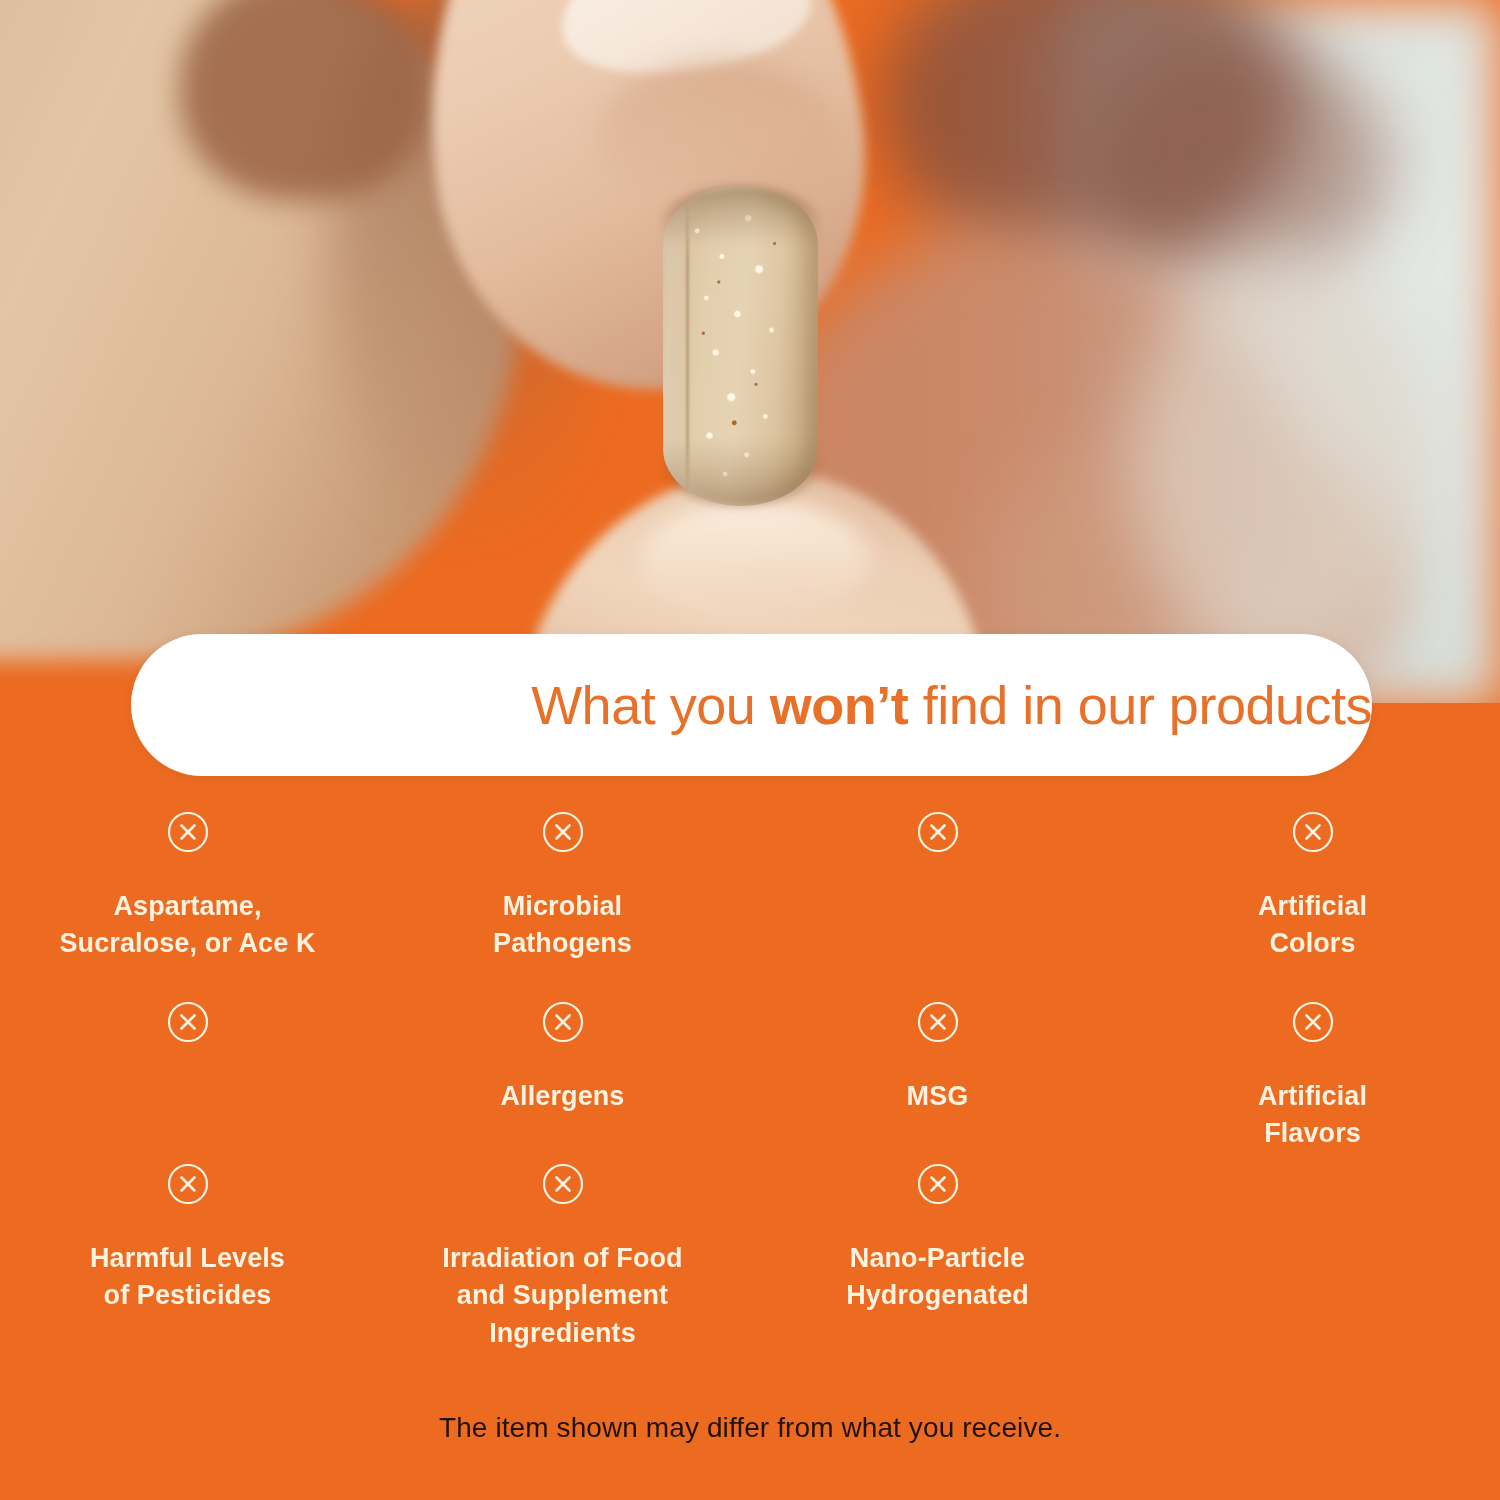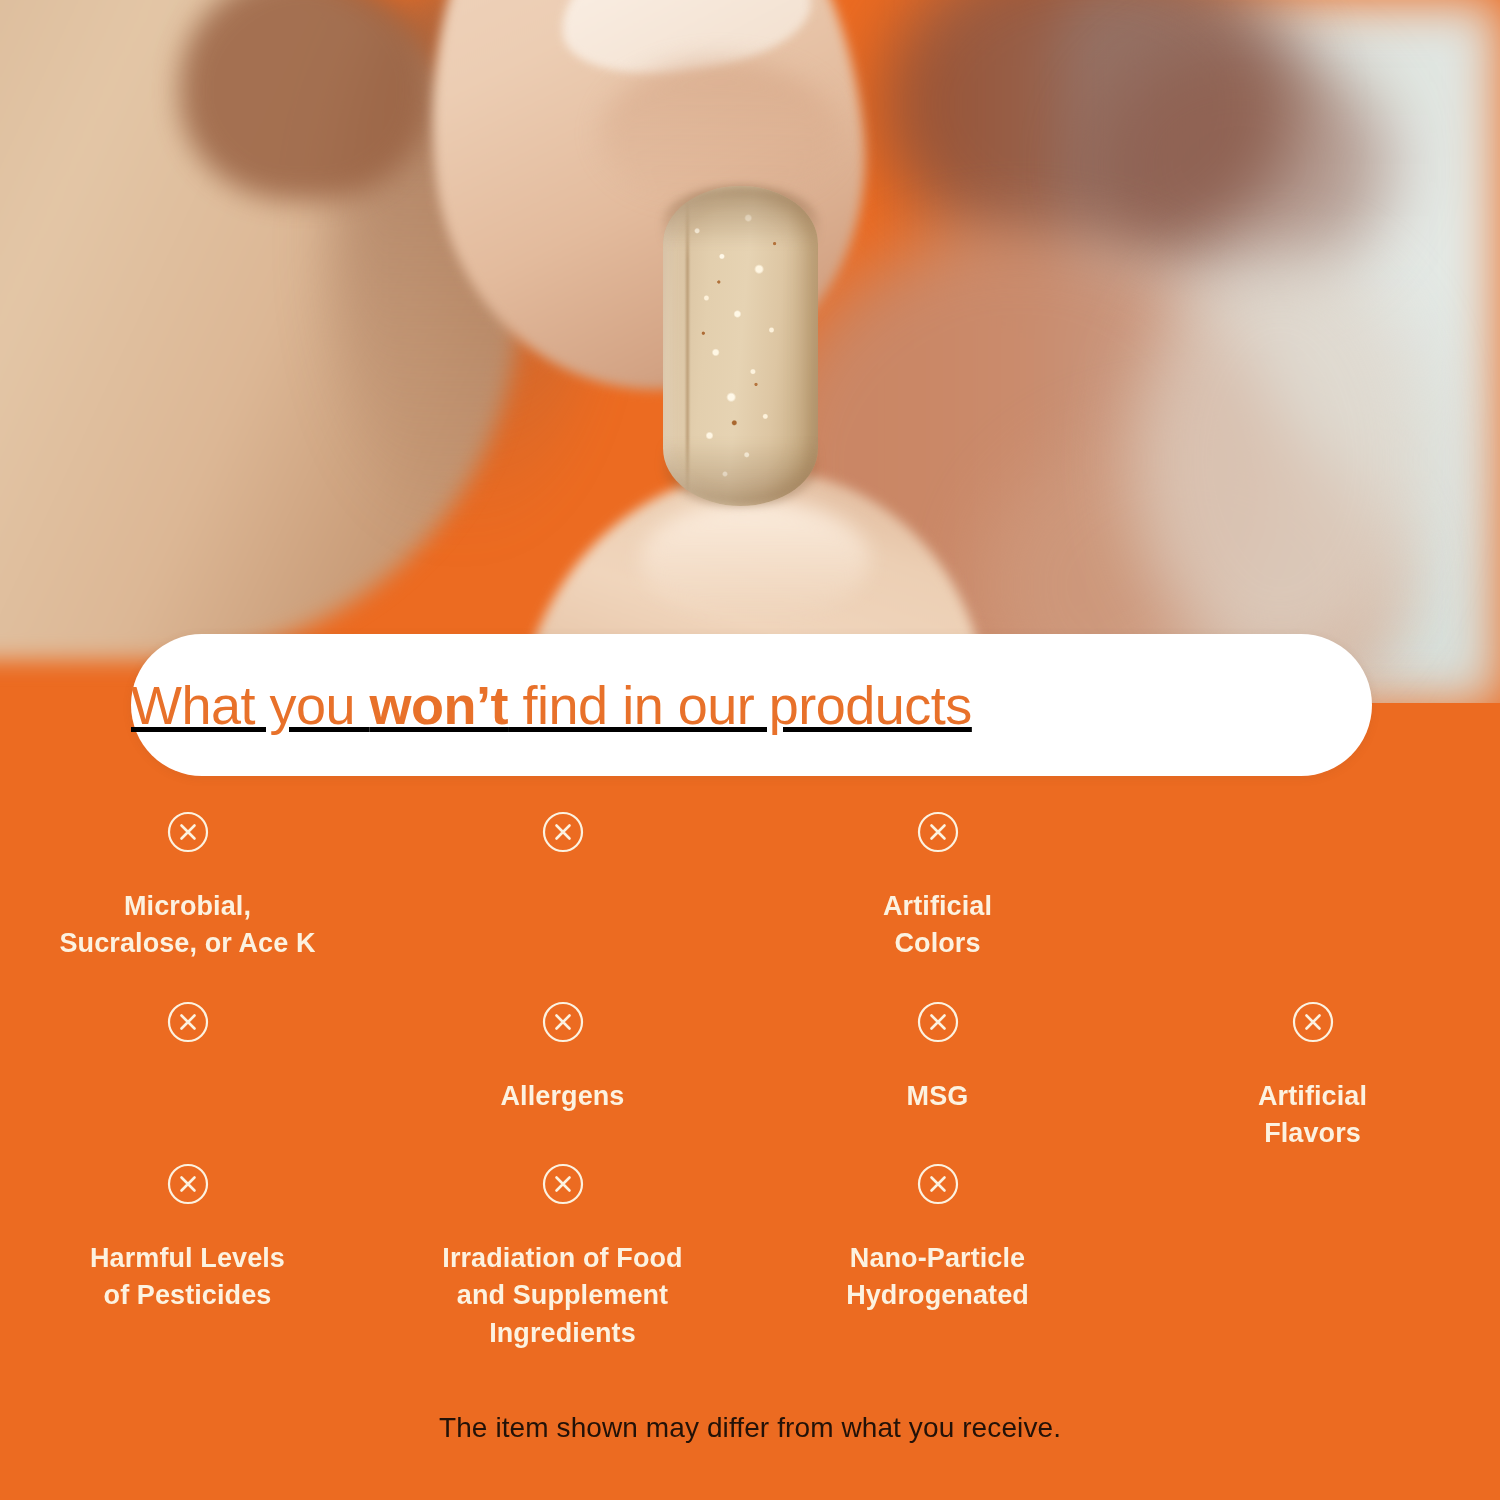--- a/index.html
+++ b/index.html
@@ -142,24 +142,23 @@
   .panel{
     position:absolute;left:0;top:703px;width:1500px;height:797px;
     background:#EC6B21;
   }
 
   
   .pill{
     position:absolute;left:131px;top:634px;width:1241px;height:142px;
     background:#FFFFFF;
     border-radius:71px;
-    display:flex;align-items:center;justify-content:flex-start;
+    display:flex;align-items:center;justify-content:flex-end;
     box-shadow:0 2px 10px rgba(120,70,40,.10);
     z-index:5;
-    text-decoration:underline;
   }
   .pill-title{
     font-size:54px;
     color:#E8712A;
     letter-spacing:-0.5px;
     white-space:nowrap;
     font-weight:400;
     line-height:1;
   }
   .pill-title b{font-weight:800;}
@@ -233,22 +232,32 @@
   </div>
 
   <div class="grid row1" style="top:810px;">
     <div class="cell">
       <span class="xicon">
         <svg width="44" height="44" viewBox="0 0 44 44" aria-hidden="true">
           <circle cx="22" cy="22" r="19" fill="none" stroke="#FCF2E0" stroke-width="2.2"></circle>
           <path d="M15.5 15.5 L28.5 28.5 M28.5 15.5 L15.5 28.5" stroke="#FCF2E0" stroke-width="2.6" stroke-linecap="round"></path>
         </svg>
       </span>
-      <div class="cell-label">Microbial,
+      <div class="cell-label">Aspartame,
 Sucralose, or Ace K</div>
+    </div>
+    <div class="cell">
+      <span class="xicon">
+        <svg width="44" height="44" viewBox="0 0 44 44" aria-hidden="true">
+          <circle cx="22" cy="22" r="19" fill="none" stroke="#FCF2E0" stroke-width="2.2"></circle>
+          <path d="M15.5 15.5 L28.5 28.5 M28.5 15.5 L15.5 28.5" stroke="#FCF2E0" stroke-width="2.6" stroke-linecap="round"></path>
+        </svg>
+      </span>
+      <div class="cell-label">Microbial
+Pathogens</div>
     </div>
     <div class="cell">
       <span class="xicon">
         <svg width="44" height="44" viewBox="0 0 44 44" aria-hidden="true">
           <circle cx="22" cy="22" r="19" fill="none" stroke="#FCF2E0" stroke-width="2.2"></circle>
           <path d="M15.5 15.5 L28.5 28.5 M28.5 15.5 L15.5 28.5" stroke="#FCF2E0" stroke-width="2.6" stroke-linecap="round"></path>
         </svg>
       </span>
     </div>
     <div class="cell">

